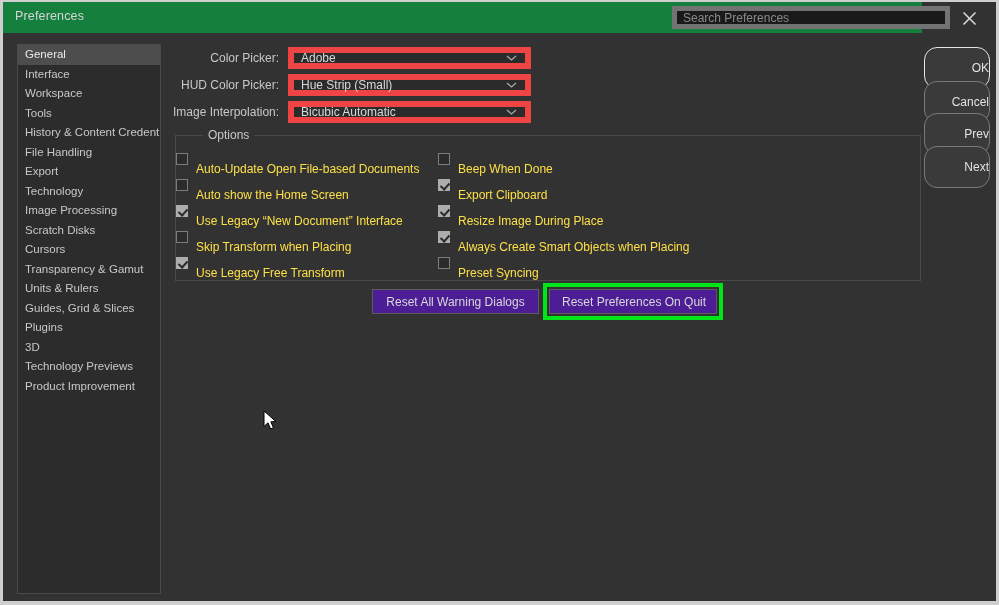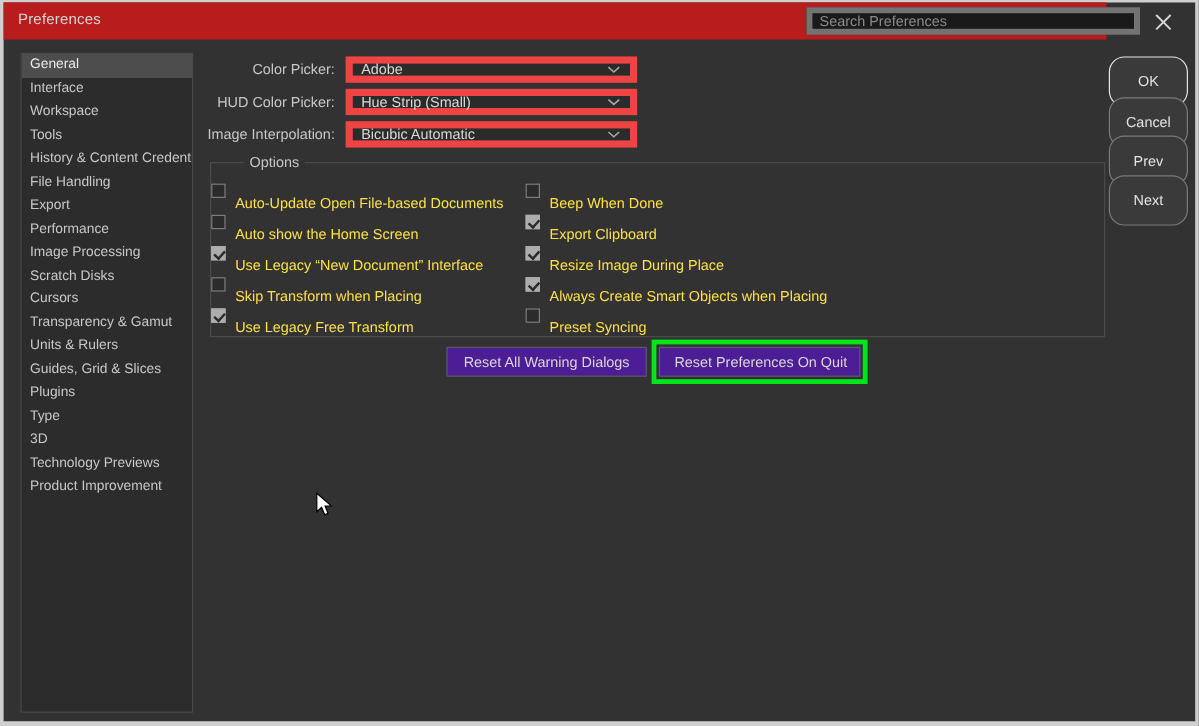--- a/index.html
+++ b/index.html
@@ -16,21 +16,21 @@
     background: #323232;
     border: 3px solid #cfcfcf;
     border-top-width: 2px;
     border-bottom-width: 4px;
   }
   
   #titlebar {
     position: absolute;
     left: 0; top: 0;
     width: 919px; height: 31px;
-    background: #b91c1c;
+    background: #15803d;
   }
   #title-text {
     position: absolute;
     left: 12px; top: 7px;
     font-size: 12.5px;
     color: #d5d5d5;
     letter-spacing: .15px;
   }
   #search-input {
     position: absolute;
@@ -192,20 +192,21 @@
     position: absolute;
     left: 921px;
     width: 66px; height: 42px;
     background: #3a3a3a;
     border: 1px solid #7a7a7a;
     border-radius: 13px;
     color: #e2e2e2;
     font-family: "Liberation Sans", sans-serif;
     font-size: 12px;
     cursor: pointer;
+    text-align: right;
   }
   .pill-button.primary { border-color: #e4e4e4; }
 
   
   #mouse-cursor {
     position: absolute;
     left: 260px; top: 408px;
     pointer-events: none;
   }
 </style>
@@ -230,29 +231,28 @@
   </div>
 
   <div id="sidebar">
     <div class="side-item selected"><span>General</span></div>
     <div class="side-item"><span>Interface</span></div>
     <div class="side-item"><span>Workspace</span></div>
     <div class="side-item"><span>Tools</span></div>
     <div class="side-item"><span>History &amp; Content Credentials</span></div>
     <div class="side-item"><span>File Handling</span></div>
     <div class="side-item"><span>Export</span></div>
-    <div class="side-item"><span>Performance</span></div>
+    <div class="side-item"><span>Technology</span></div>
     <div class="side-item"><span>Image Processing</span></div>
     <div class="side-item"><span>Scratch Disks</span></div>
     <div class="side-item"><span>Cursors</span></div>
     <div class="side-item"><span>Transparency &amp; Gamut</span></div>
     <div class="side-item"><span>Units &amp; Rulers</span></div>
     <div class="side-item"><span>Guides, Grid &amp; Slices</span></div>
     <div class="side-item"><span>Plugins</span></div>
-    <div class="side-item"><span>Type</span></div>
     <div class="side-item"><span>3D</span></div>
     <div class="side-item"><span>Technology Previews</span></div>
     <div class="side-item"><span>Product Improvement</span></div>
   </div>
 
   <div class="form-row" style="left:170px; top:45px;">
     <div class="form-label">Color Picker:</div>
     <div class="select-box">
       <span class="select-value">Adobe</span>
       <span class="select-chev">

